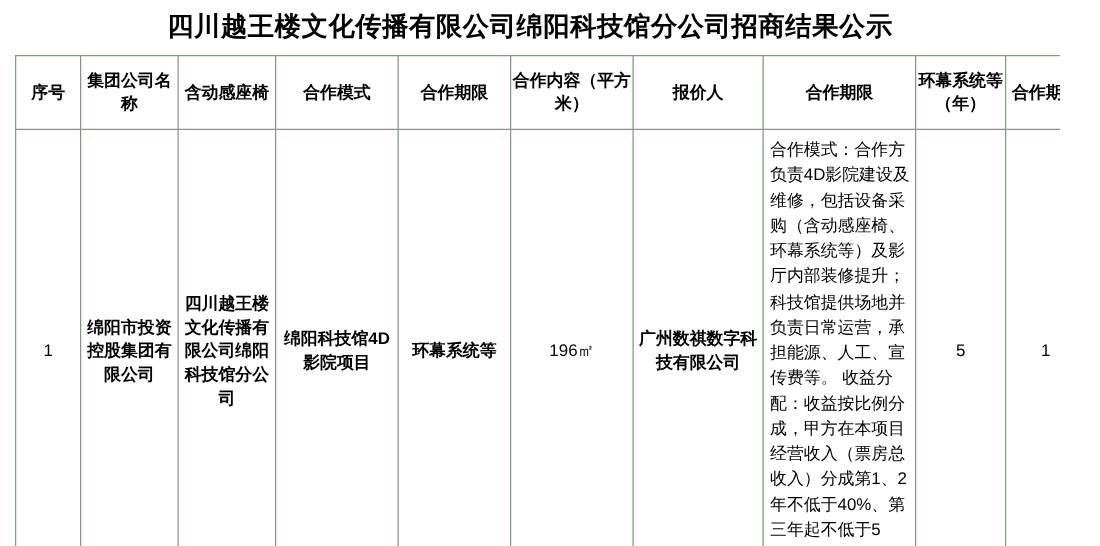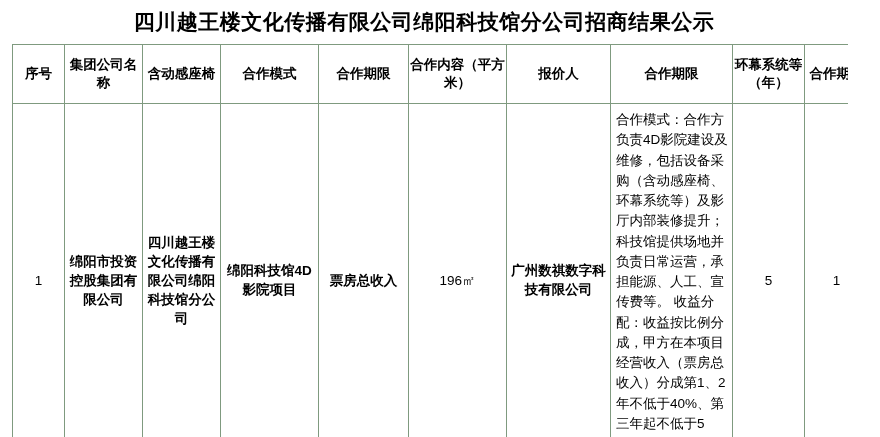--- a/index.html
+++ b/index.html
@@ -113,21 +113,21 @@
         <td>
           <div class="cell-wrap">绵阳市投资控股集团有限公司</div>
         </td>
         <td>
           <div class="cell-wrap">四川越王楼文化传播有限公司绵阳科技馆分公司</div>
         </td>
         <td>
           <div class="cell-wrap">绵阳科技馆4D影院项目</div>
         </td>
         <td>
-          <div class="cell-wrap">票房总收入</div>
+          <div class="cell-wrap">环幕系统等</div>
         </td>
         <td>196㎡</td>
         <td>
           <div class="cell-wrap">广州数祺数字科技有限公司</div>
         </td>
         <td class="content-cell">
           <div class="cell-content">合作模式：合作方负责4D影院建设及维修，包括设备采购（含动感座椅、环幕系统等）及影厅内部装修提升；科技馆提供场地并负责日常运营，承担能源、人工、宣传费等。
 收益分配：收益按比例分成，甲方在本项目经营收入（票房总收入）分成第1、2年不低于40%、第三年起不低于50%。</div>
         </td>
         <td>5</td>

